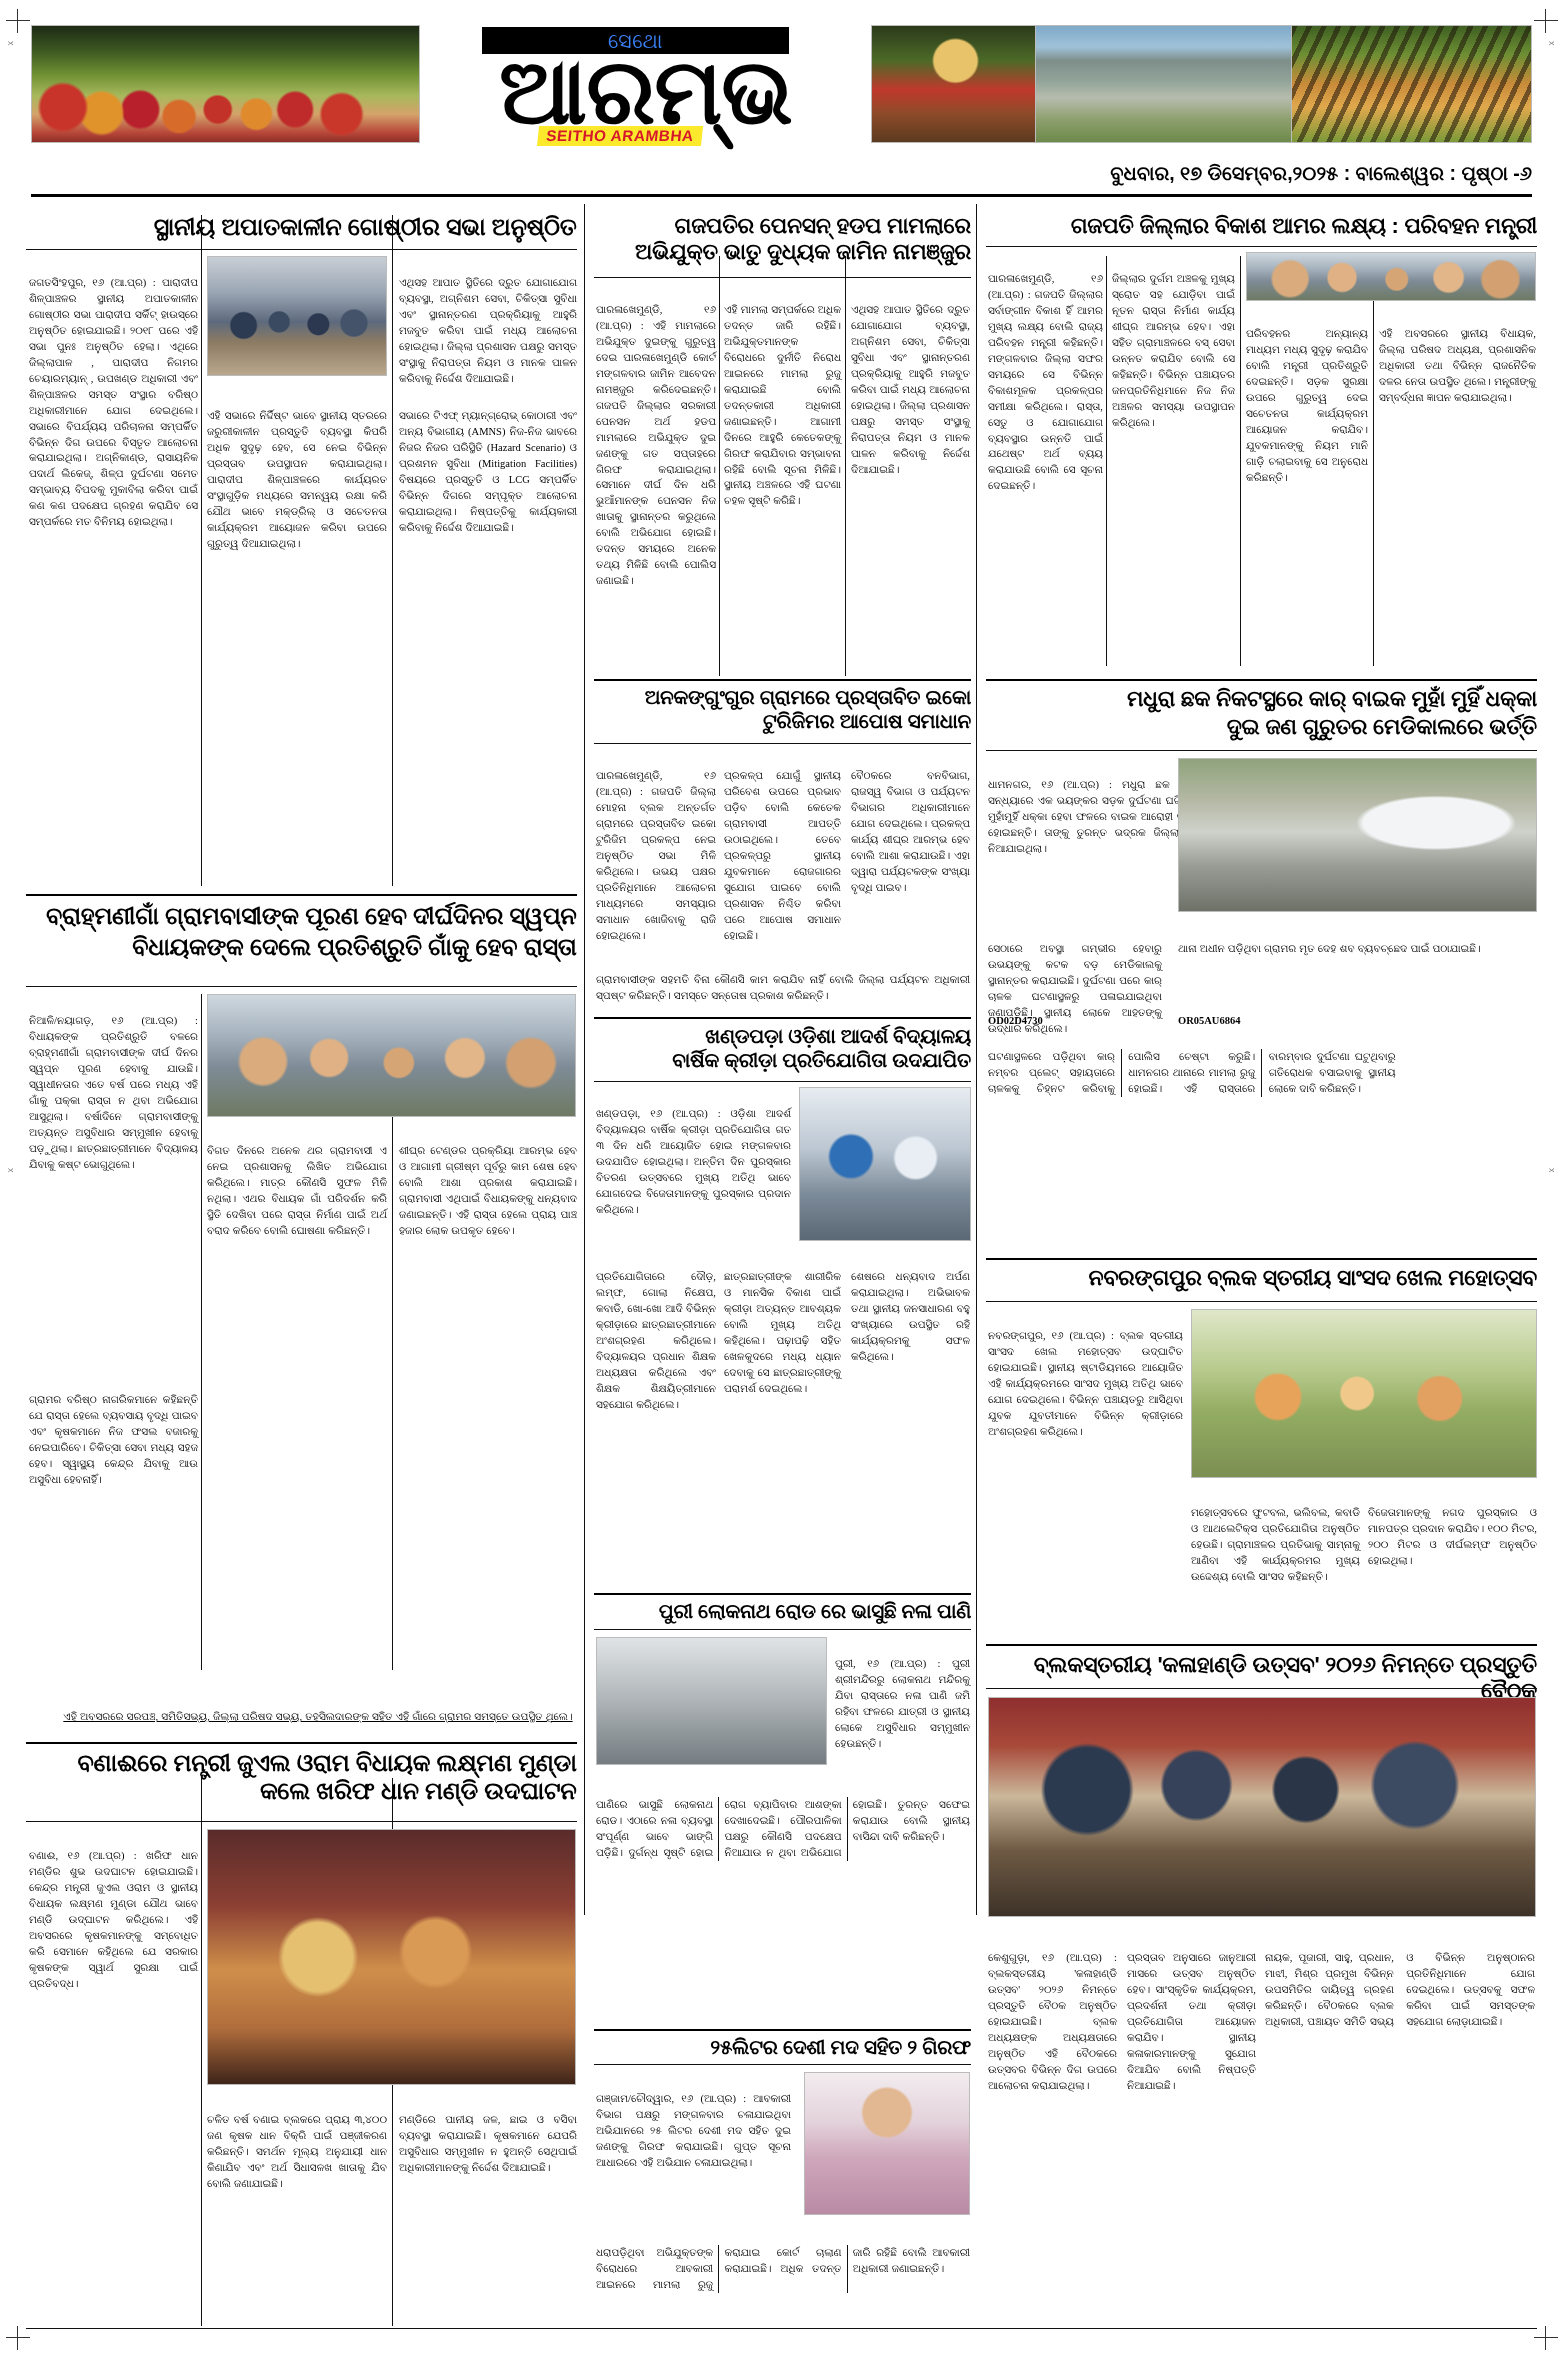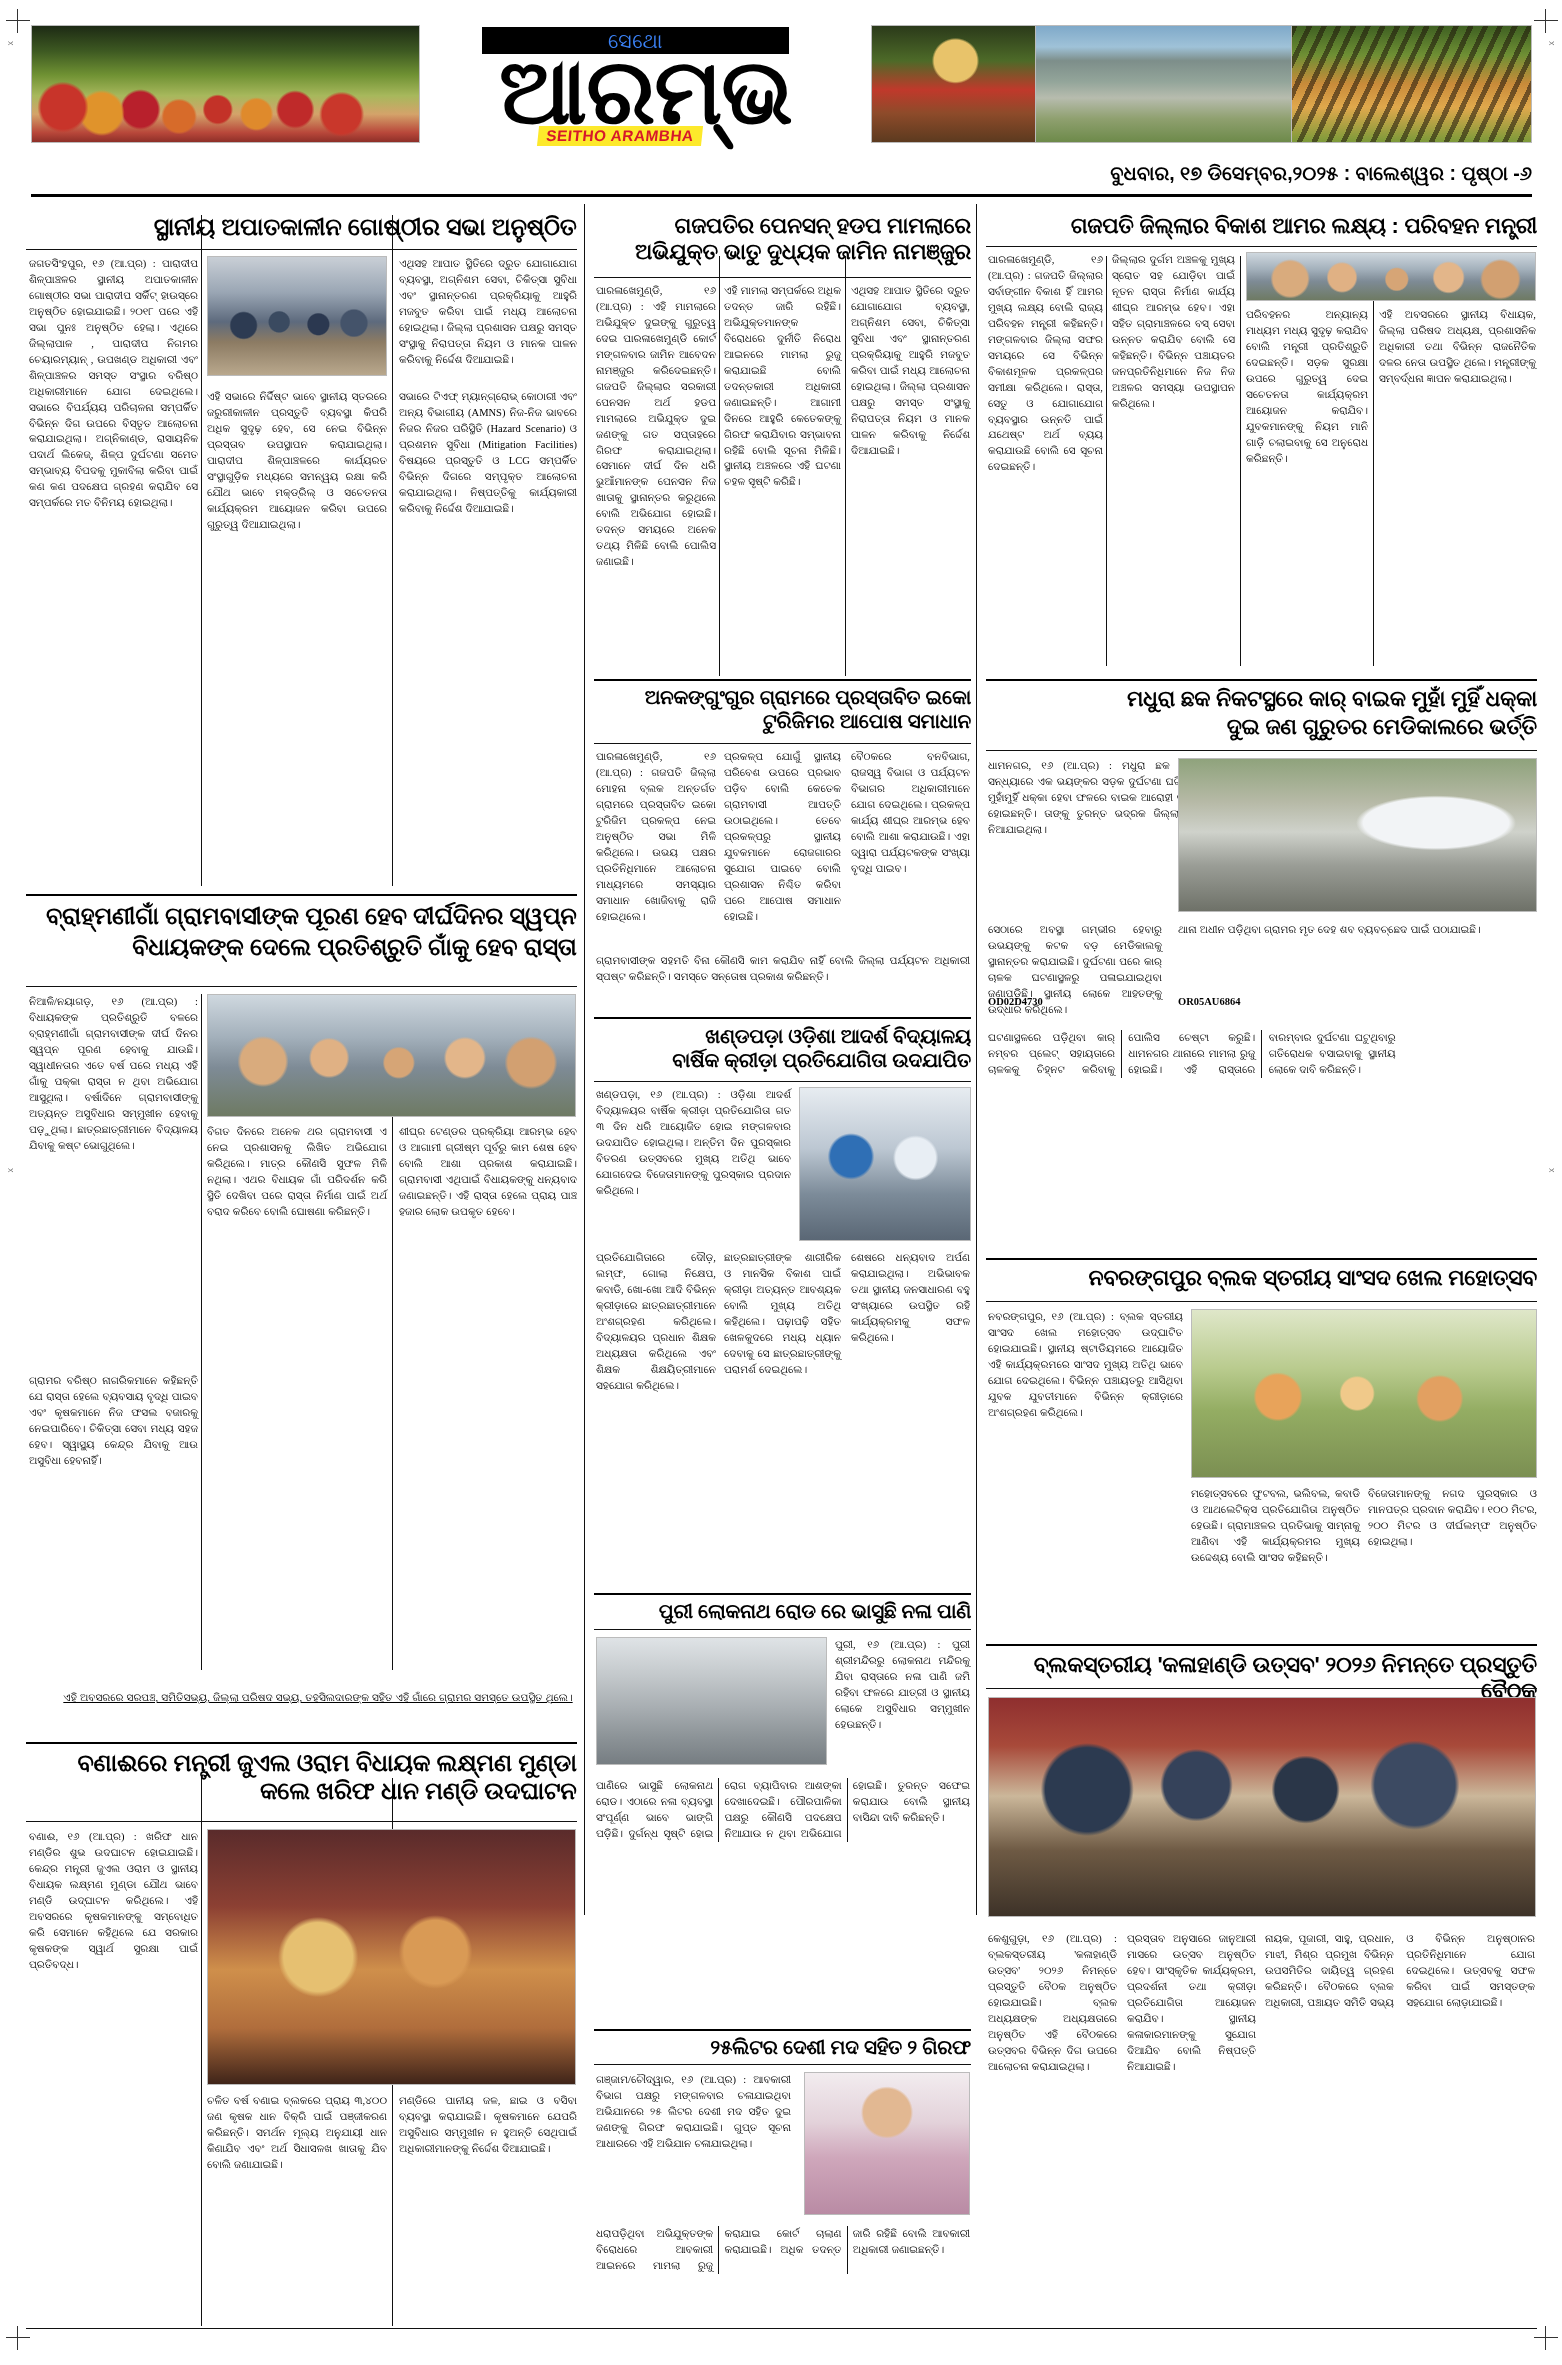--- a/index.html
+++ b/index.html
@@ -143,20 +143,21 @@
 
   .coltext {
     font-family:"Liberation Serif", "DejaVu Serif", serif;
     font-size: 10.5px;
     line-height: 1.52;
     text-align: justify;
     text-justify: inter-word;
     color:#000;
     word-spacing: 0.5px;
     hyphens: none;
+    margin-top: 19px;
   }
 
   .photo {
     background-color:#ddd;
     border: 0.5px solid #bbb;
     display:block;
   }
   .ph-meeting {
     background:
       radial-gradient(circle at 20% 58%, #2d3b52 0 8%, transparent 9%),

